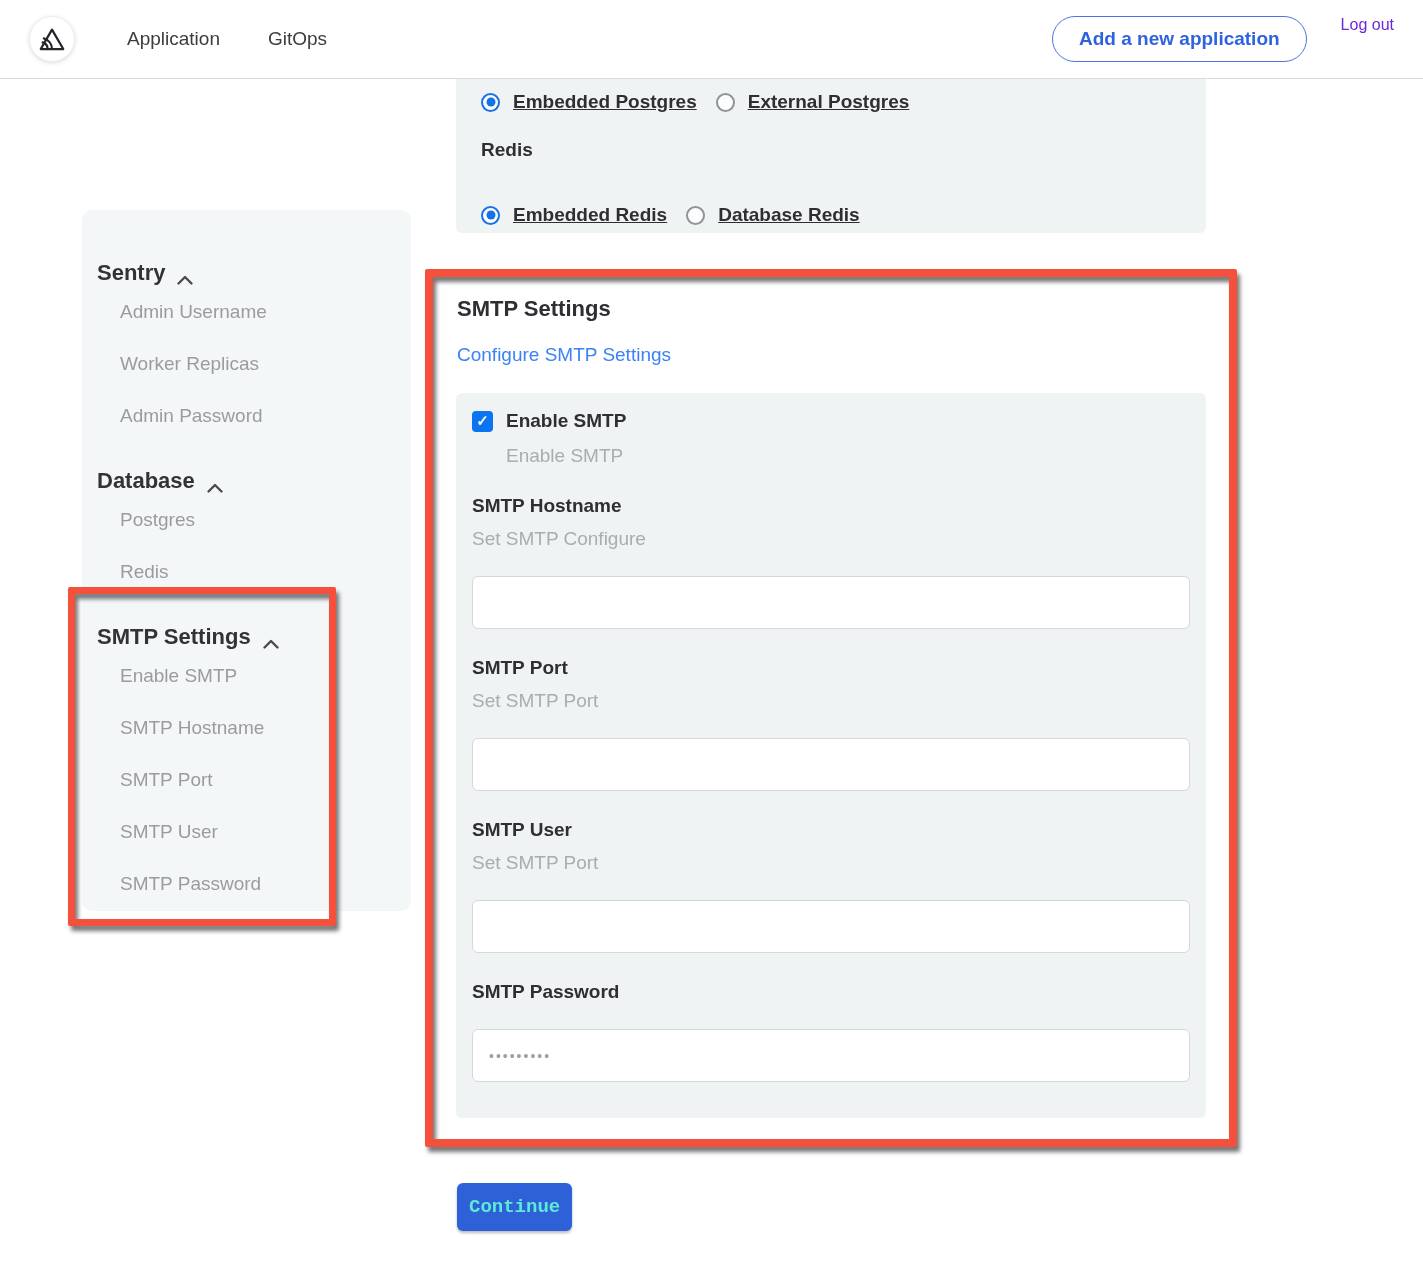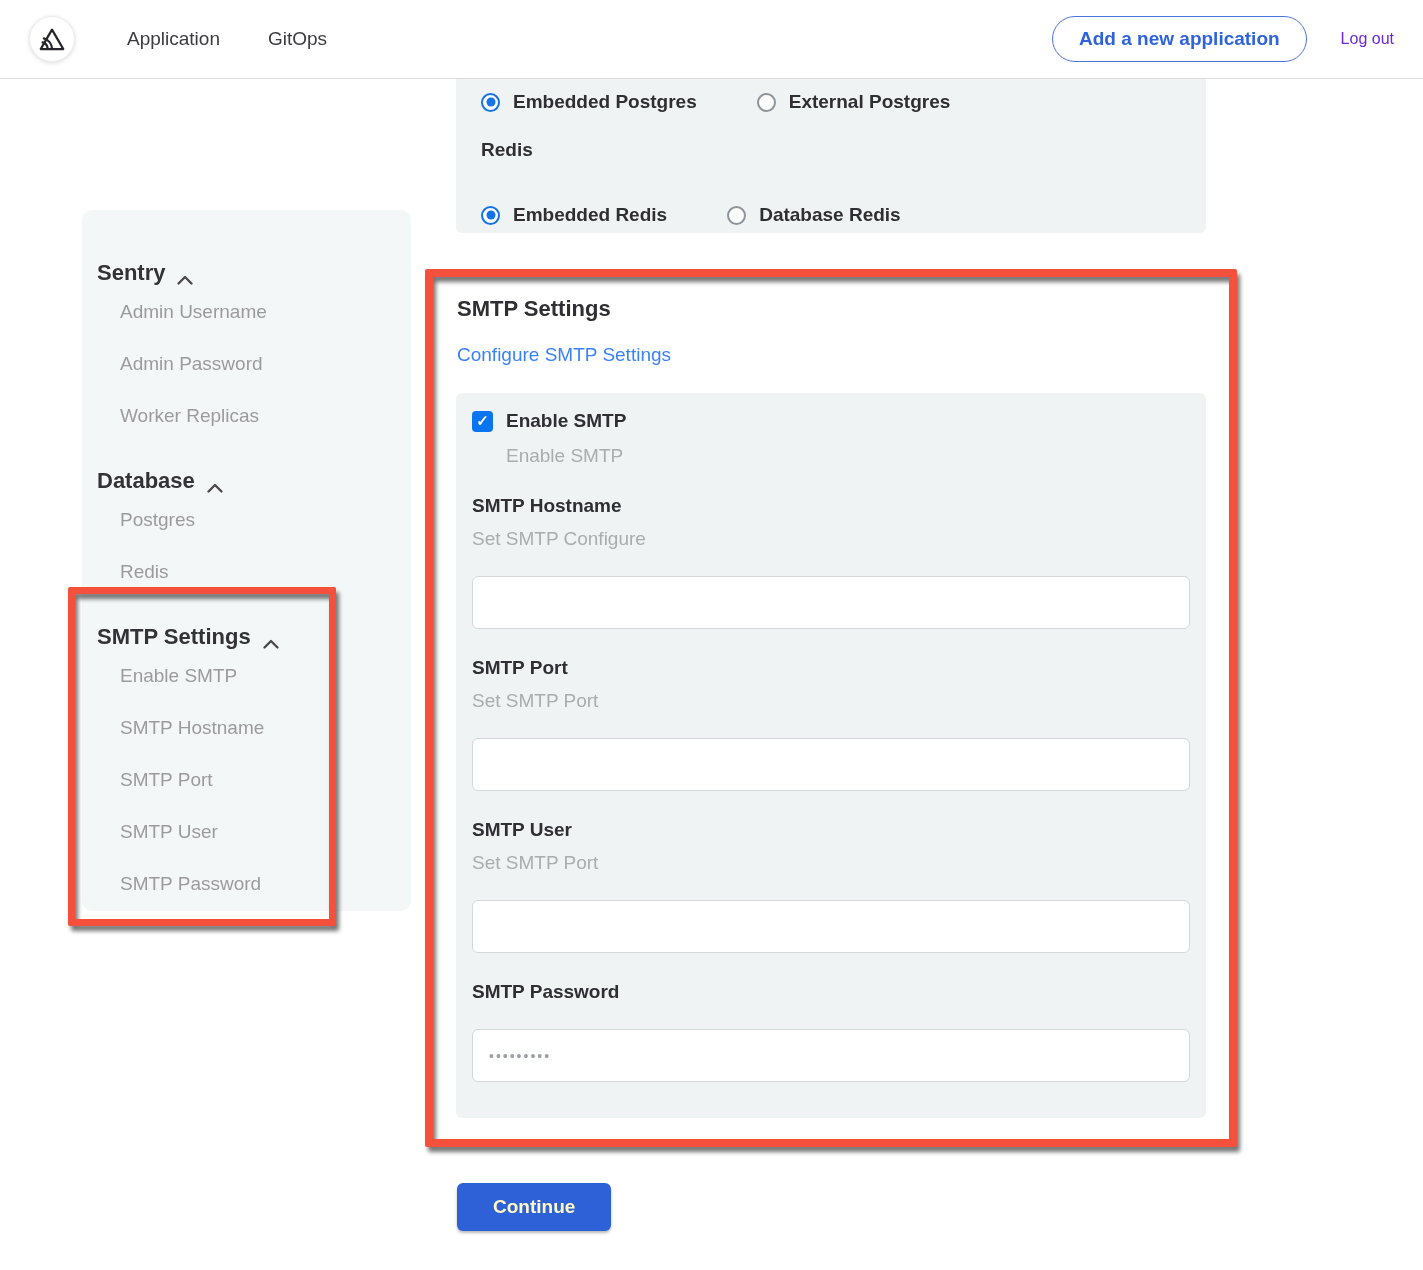--- a/index.html
+++ b/index.html
@@ -21,36 +21,36 @@
   }
   .logo-circle {
     width:46px; height:46px; border-radius:50%;
     background:#ffffff; border:1px solid #ededed;
     box-shadow:0 1px 4px rgba(0,0,0,0.14);
     display:flex; align-items:center; justify-content:center;
     flex:0 0 auto;
   }
   .nav { display:flex; gap:48px; margin-left:52px; }
   .nav-link { font-size:19px; color:#3c3c40; cursor:pointer; }
-  .header-right { margin-left:auto; display:flex; align-items:center; gap:34px; }
+  .header-right { margin-left:auto; display:flex; gap:34px; }
   .pill-btn {
     border:1px solid #4b74de; border-radius:999px;
     padding:11px 26px;
     color:#2f63dd; font-size:19px; font-weight:700;
     background:#ffffff; cursor:pointer;
   }
   .logout { font-size:16px; color:#6d28d9; cursor:pointer; }
 
   
   .top-panel {
     position:absolute; left:456px; top:74px; width:750px; height:159px;
     background:#eff3f4; border-radius:0 0 6px 6px;
     padding:14px 16px 0 25px;
   }
-  .radio-row { display:flex; align-items:center; gap:60px; height:28px; }
+  .radio-row { display:flex; align-items:center; gap:19px; height:28px;text-decoration:underline; }
   .radio-row + .sub-label { margin-top:20px; }
   .radio-opt { display:flex; align-items:center; gap:13px; }
   .radio {
     width:19px; height:19px; border-radius:50%;
     border:2px solid #8e9499; background:#fdfdfd; position:relative;
     flex:0 0 auto; cursor:pointer;
   }
   .radio.selected { border-color:#1673e6; }
   .radio.selected::after {
     content:""; position:absolute; left:50%; top:50%;
@@ -110,23 +110,23 @@
     border:1px solid #d4d8d9; border-radius:6px; background:#ffffff;
     padding:0 16px; font-size:17px; color:#333333;
     font-family:"Liberation Sans", sans-serif; outline:none;
   }
   .field input::placeholder { color:#9aa0a5; font-size:14px; letter-spacing:2px; }
   .field.no-helper input { margin-top:26px; }
 
   
   .continue-btn {
     position:absolute; left:457px; top:1183px;
-    background:#2e61d8; color:#fef9c3; border:none; border-radius:6px;
-    padding:13px 36px; font-size:19px; font-weight:700;
-    font-family:Liberation Sans, sans-serif;
+    background:#2e61d8; color:#5eead4; border:none; border-radius:6px;
+    padding:13px 12px; font-size:19px; font-weight:700;
+    font-family:Liberation Mono, monospace;
     box-shadow:0 2px 3px rgba(0,0,0,0.28); cursor:pointer;
   }
 
   
   .annot {
     position:absolute; z-index:10; pointer-events:none;
     border:8px solid #f4503c; border-radius:2px;
     filter:drop-shadow(3px 5px 2px rgba(45,45,45,0.65));
     background:transparent;
   }
@@ -184,22 +184,22 @@
 
   <div class="side-heading">
     <span>Sentry</span>
     <span class="chev">
       <svg width="18" height="12" viewBox="0 0 18 12">
           <polyline points="2.5,9.5 9,3 15.5,9.5" fill="none" stroke="#4a4a4f" stroke-width="2.4" stroke-linecap="round" stroke-linejoin="round"></polyline>
         </svg>
     </span>
   </div>
   <div class="side-item">Admin Username</div>
+  <div class="side-item">Worker Replicas</div>
   <div class="side-item">Admin Password</div>
-  <div class="side-item">Worker Replicas</div>
 
   <div class="side-heading">
     <span>Database</span>
     <span class="chev">
       <svg width="18" height="12" viewBox="0 0 18 12">
           <polyline points="2.5,9.5 9,3 15.5,9.5" fill="none" stroke="#4a4a4f" stroke-width="2.4" stroke-linecap="round" stroke-linejoin="round"></polyline>
         </svg>
     </span>
   </div>
   <div class="side-item">Postgres</div>

